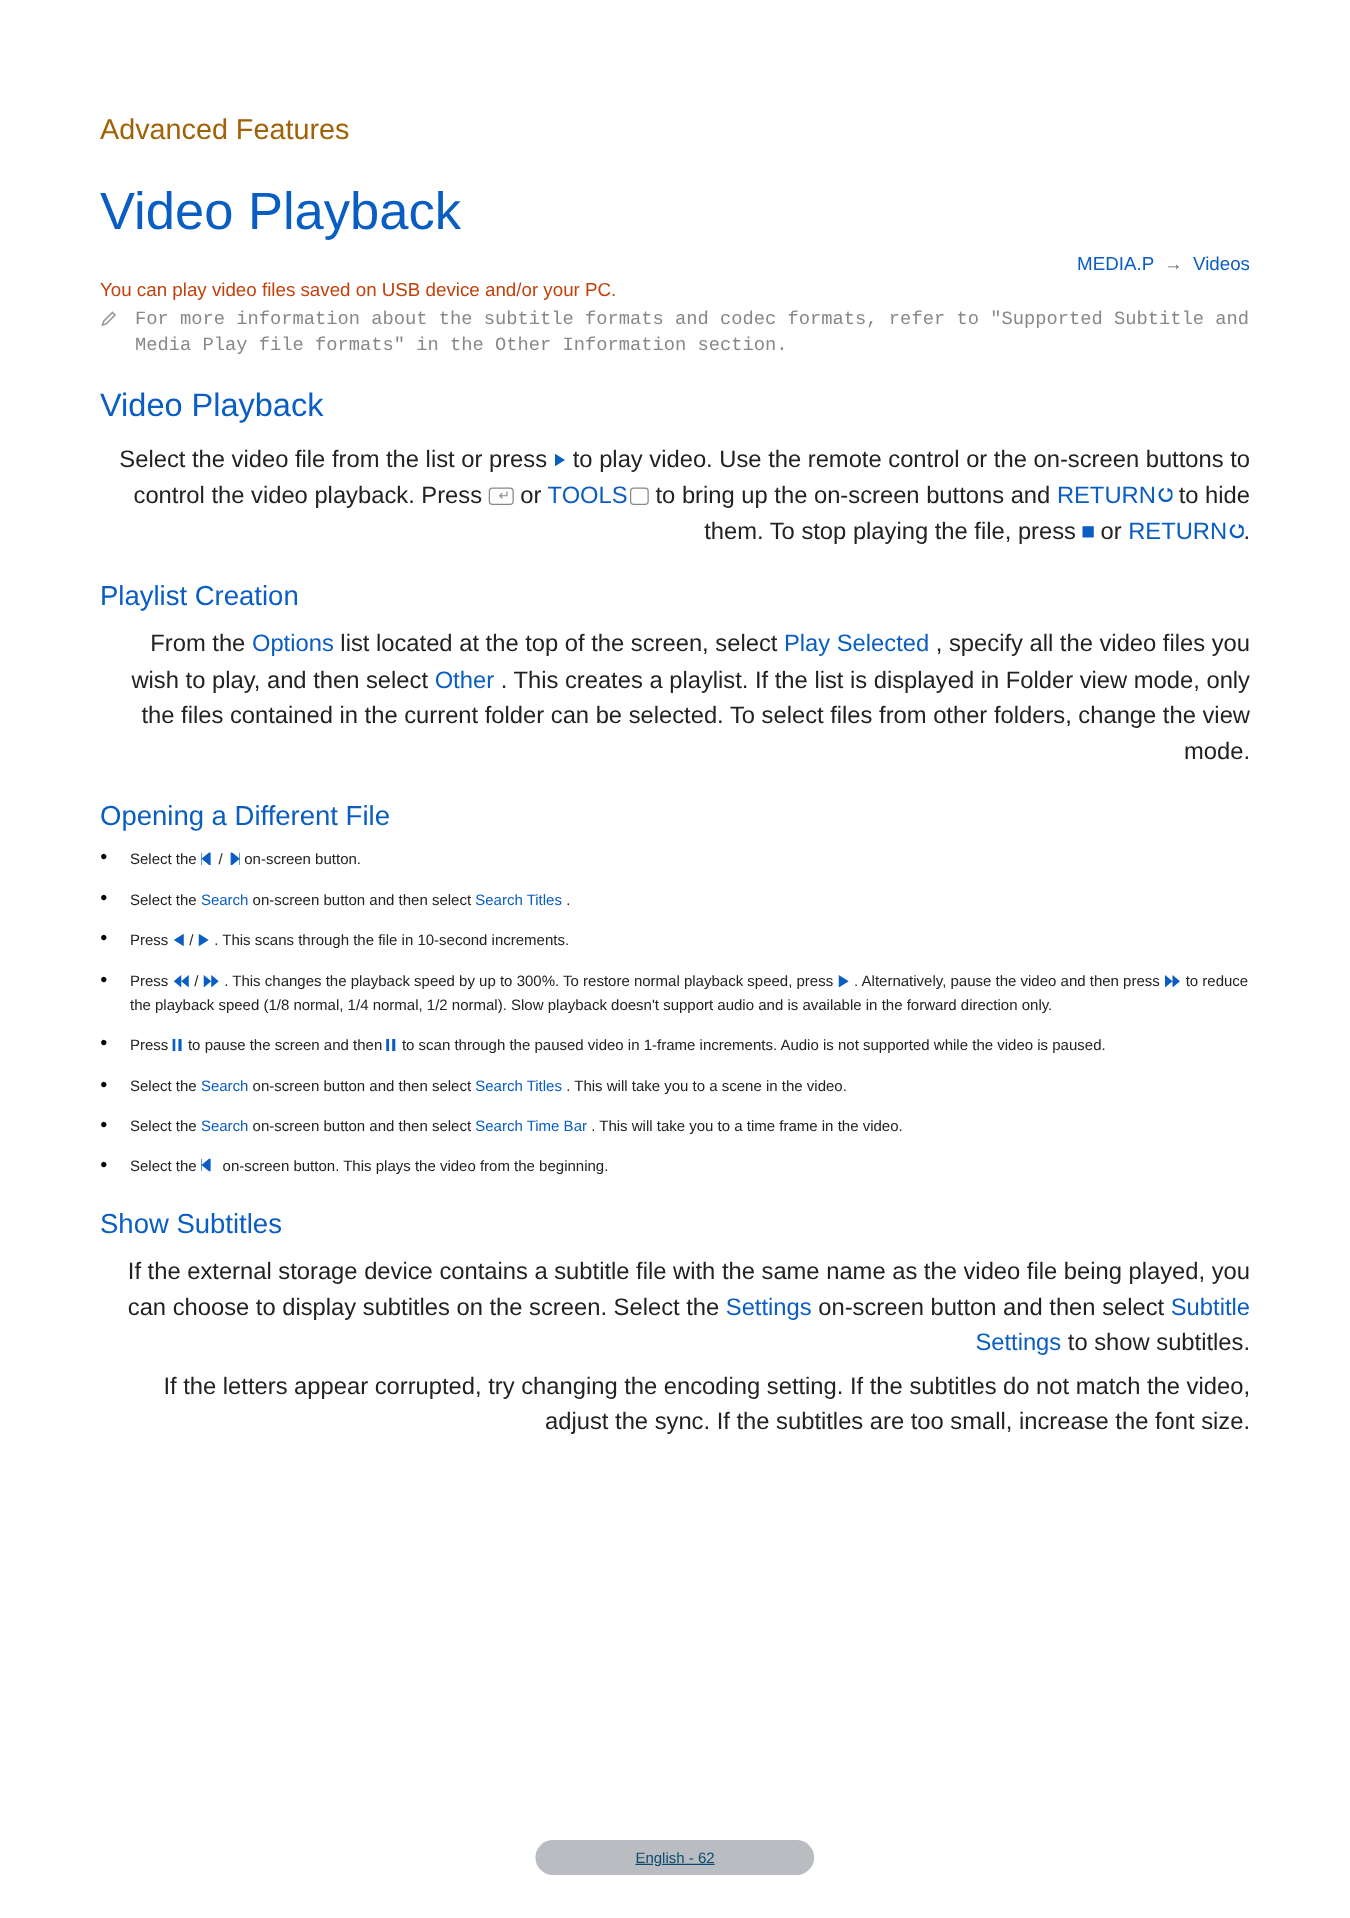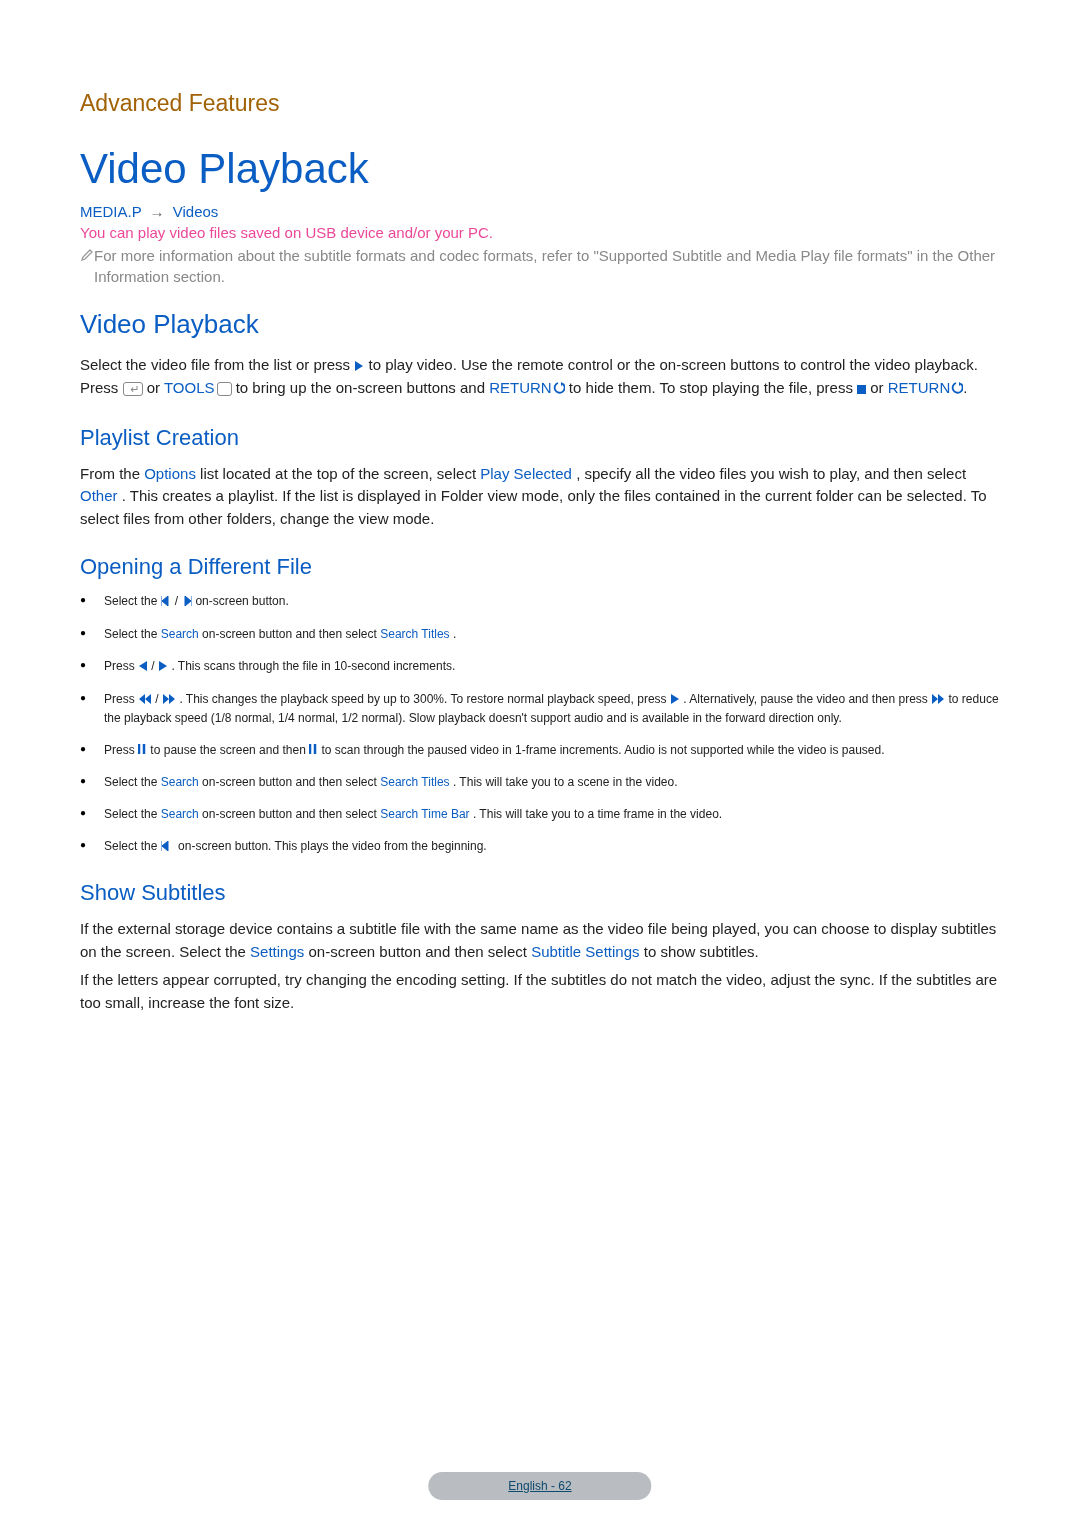--- a/index.html
+++ b/index.html
@@ -27,56 +27,60 @@
     h1.page-title {
       font-size: 42px;
       font-weight: 300;
       color: #0a5dc2;
       margin-bottom: 10px;
     }
     .nav-path {
       font-size: 15px;
       color: #0a5dc2;
       margin-bottom: 4px;
+      text-align: right;
     }
     .nav-path .arrow {
       color: #666;
       margin: 0 4px;
     }
     .intro-text {
       font-size: 15px;
-      color: #ec4899;
+      color: #c2410c;
       margin-bottom: 4px;
     }
     .note-row {
       display: flex;
       align-items: flex-start;
+      gap: 14px;
       margin-bottom: 22px;
+      font-family: Liberation Mono, monospace;
     }
     .note-icon {
       flex-shrink: 0;
       margin-top: 3px;
     }
     .note-text {
       font-size: 15px;
       color: #888;
       line-height: 1.4;
     }
     h2.section-title {
       font-size: 26px;
       font-weight: 400;
       color: #0a5dc2;
       margin-top: 14px;
       margin-bottom: 14px;
     }
     .body-text {
-      font-size: 15px;
+      font-size: 19px;
       color: #222;
       line-height: 1.5;
       margin-bottom: 6px;
+      text-align: right;
     }
     .link {
       color: #0a5dc2;
     }
     h3.subsection-title {
       font-size: 22px;
       font-weight: 400;
       color: #0a5dc2;
       margin-top: 24px;
       margin-bottom: 12px;

